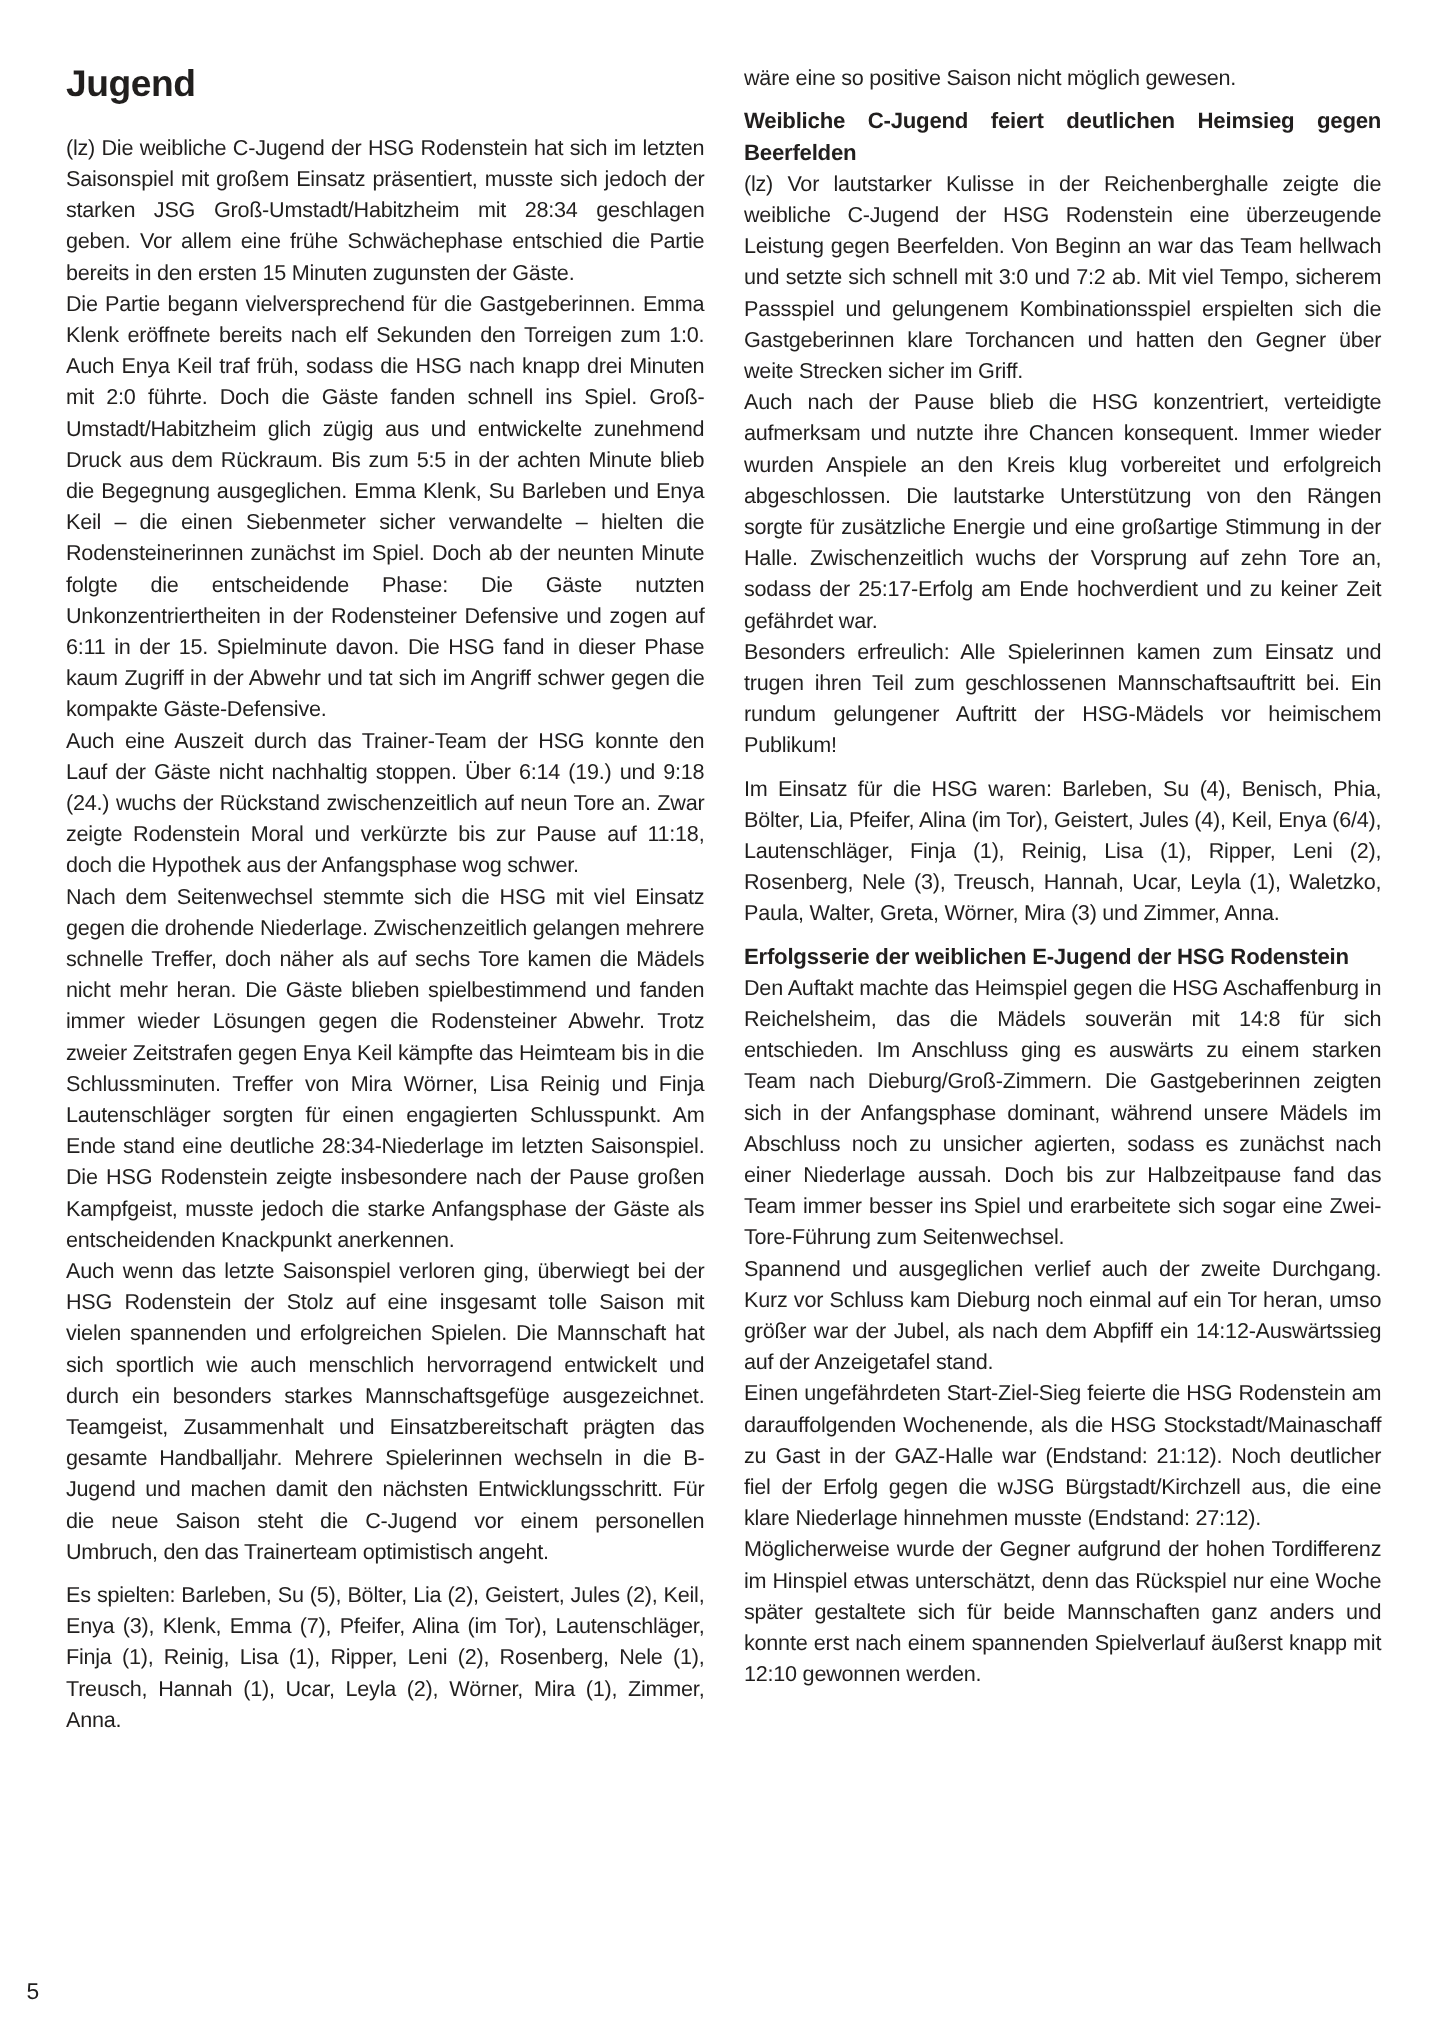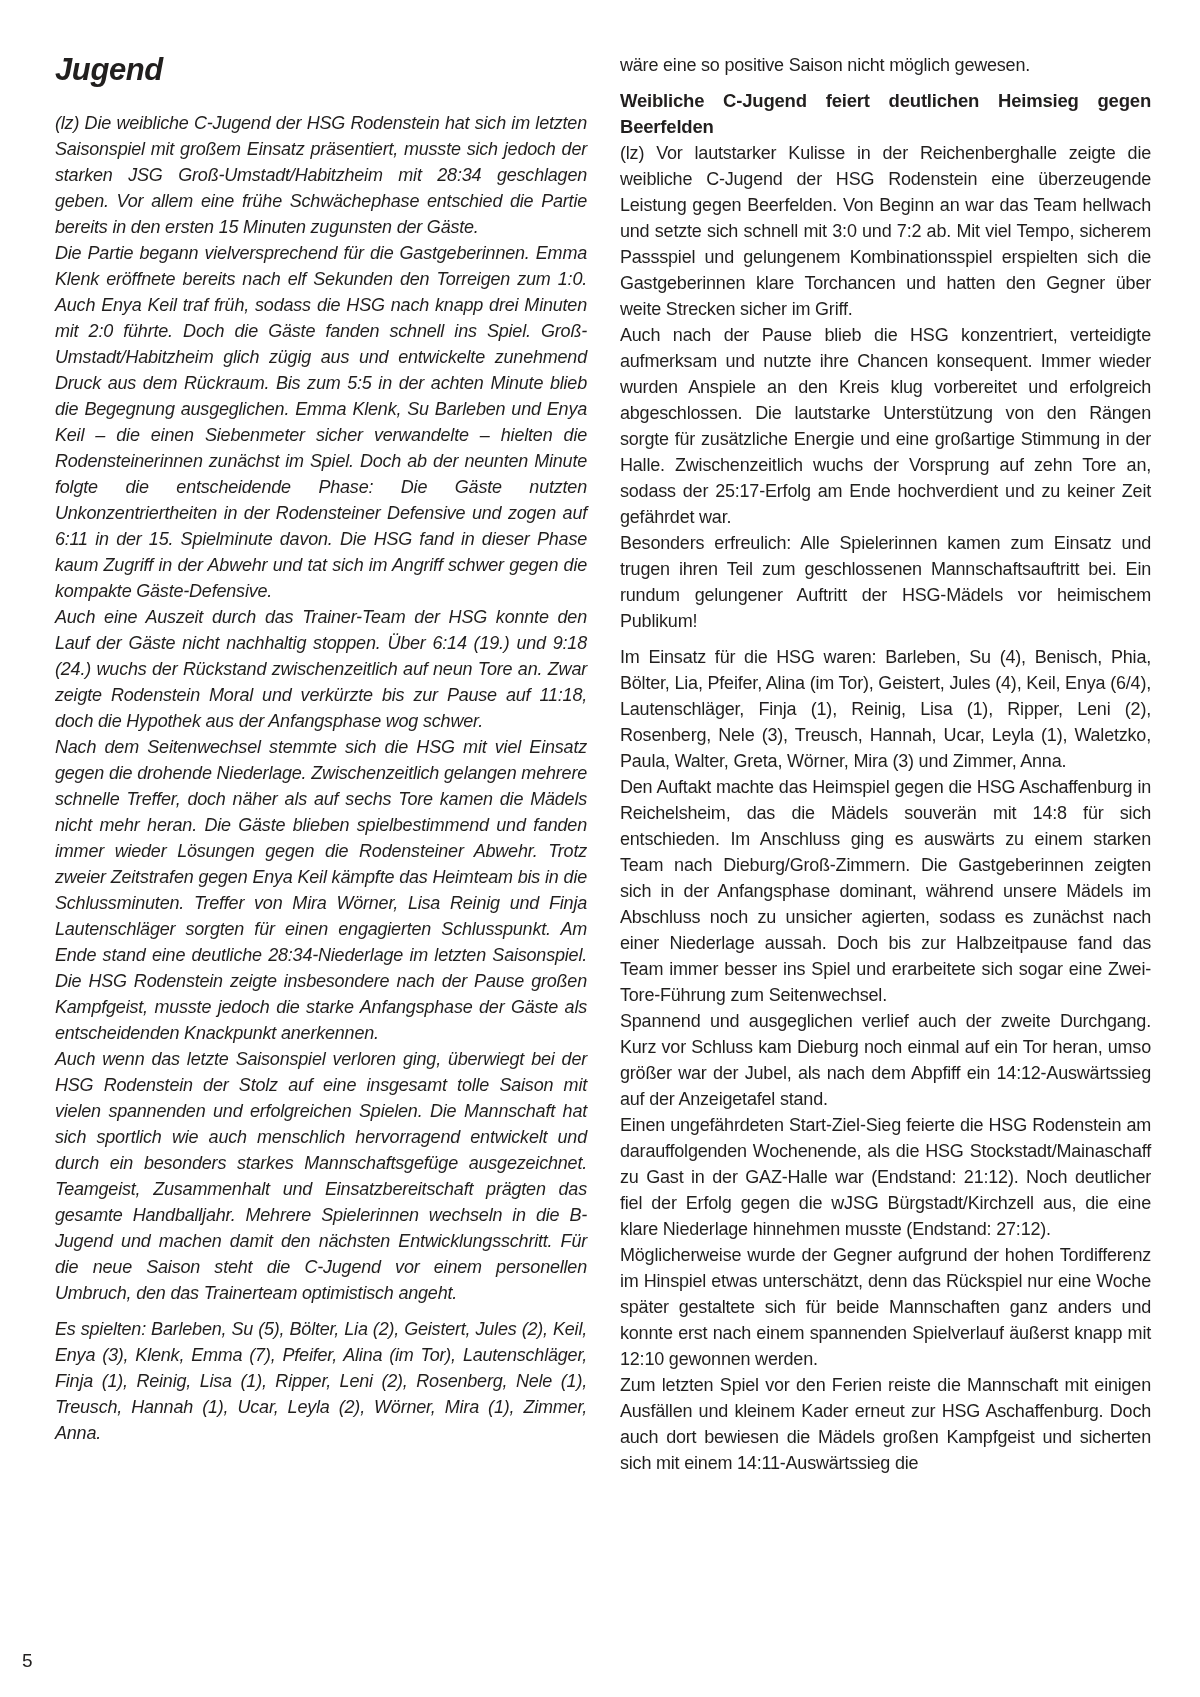--- a/index.html
+++ b/index.html
@@ -18,21 +18,21 @@
   }
   .col {
     position: absolute;
     top: 52px;
     font-size: 18px;
     line-height: 26px;
     letter-spacing: -0.2px;
     text-align: justify;
     hyphens: auto;
   }
-  .col-left  { left: 55px;  width: 532px; font-style: italic; }
+  .col-left  { left: 55px;  width: 532px; }
   .col-right { left: 620px; width: 531px; }
 
   .section-title {
     font-size: 31px;
     line-height: 36px;
     font-weight: bold;
     letter-spacing: -0.4px;
     margin: 0 0 22px 0;
     text-align: left;
   }
@@ -77,23 +77,23 @@
   <div class="col col-right">
     <p>wäre eine so positive Saison nicht möglich gewesen.</p>
 
     <h2 class="article-heading gap">Weibliche C-Jugend feiert deutlichen Heimsieg gegen Beerfelden</h2>
 
     <p>(lz) Vor lautstarker Kulisse in der Reichenberghalle zeigte die weibliche C-Jugend der HSG Rodenstein eine überzeugende Leistung gegen Beerfelden. Von Beginn an war das Team hellwach und setzte sich schnell mit 3:0 und 7:2 ab. Mit viel Tempo, sicherem Passspiel und gelungenem Kombinationsspiel erspielten sich die Gastgeberinnen klare Torchancen und hatten den Gegner über weite Strecken sicher im Griff.</p>
     <p>Auch nach der Pause blieb die HSG konzentriert, verteidigte aufmerksam und nutzte ihre Chancen konsequent. Immer wieder wurden Anspiele an den Kreis klug vorbereitet und erfolgreich abgeschlossen. Die lautstarke Unterstützung von den Rängen sorgte für zusätzliche Energie und eine großartige Stimmung in der Halle. Zwischenzeitlich wuchs der Vorsprung auf zehn Tore an, sodass der 25:17-Erfolg am Ende hochverdient und zu keiner Zeit gefährdet war.</p>
     <p>Besonders erfreulich: Alle Spielerinnen kamen zum Einsatz und trugen ihren Teil zum geschlossenen Mannschaftsauftritt bei. Ein rundum gelungener Auftritt der HSG-Mädels vor heimischem Publikum!</p>
     <p class="gap">Im Einsatz für die HSG waren: Barleben, Su (4), Benisch, Phia, Bölter, Lia, Pfeifer, Alina (im Tor), Geistert, Jules (4), Keil, Enya (6/4), Lautenschläger, Finja (1), Reinig, Lisa (1), Ripper, Leni (2), Rosenberg, Nele (3), Treusch, Hannah, Ucar, Leyla (1), Waletzko, Paula, Walter, Greta, Wörner, Mira (3) und Zimmer, Anna.</p>
 
+    <h2 class="article-heading gap">Erfolgsserie der weiblichen E-Jugend der HSG Rodenstein</h2>
 
     <p>Den Auftakt machte das Heimspiel gegen die HSG Aschaffenburg in Reichelsheim, das die Mädels souverän mit 14:8 für sich entschieden. Im Anschluss ging es auswärts zu einem starken Team nach Dieburg/Groß-Zimmern. Die Gastgeberinnen zeigten sich in der Anfangsphase dominant, während unsere Mädels im Abschluss noch zu unsicher agierten, sodass es zunächst nach einer Niederlage aussah. Doch bis zur Halbzeitpause fand das Team immer besser ins Spiel und erarbeitete sich sogar eine Zwei-Tore-Führung zum Seitenwechsel.</p>
     <p>Spannend und ausgeglichen verlief auch der zweite Durchgang. Kurz vor Schluss kam Dieburg noch einmal auf ein Tor heran, umso größer war der Jubel, als nach dem Abpfiff ein 14:12-Auswärtssieg auf der Anzeigetafel stand.</p>
     <p>Einen ungefährdeten Start-Ziel-Sieg feierte die HSG Rodenstein am darauffolgenden Wochenende, als die HSG Stockstadt/Mainaschaff zu Gast in der GAZ-Halle war (Endstand: 21:12). Noch deutlicher fiel der Erfolg gegen die wJSG Bürgstadt/Kirchzell aus, die eine klare Niederlage hinnehmen musste (Endstand: 27:12).</p>
     <p>Möglicherweise wurde der Gegner aufgrund der hohen Tordifferenz im Hinspiel etwas unterschätzt, denn das Rückspiel nur eine Woche später gestaltete sich für beide Mannschaften ganz anders und konnte erst nach einem spannenden Spielverlauf äußerst knapp mit 12:10 gewonnen werden.</p>
-    <p>Zum letzten Spiel vor den Ferien reiste die Mannschaft mit einigen Ausfällen und kleinem Kader erneut zur HSG Aschaffenburg. Doch auch dort bewiesen die Mädels großen Kampfgeist und sicherten sich mit einem 14:11-Auswärtssieg die</p>
   </div>
 
   <div class="page-number">5</div>
 
 </div>
 
 </body></html>

